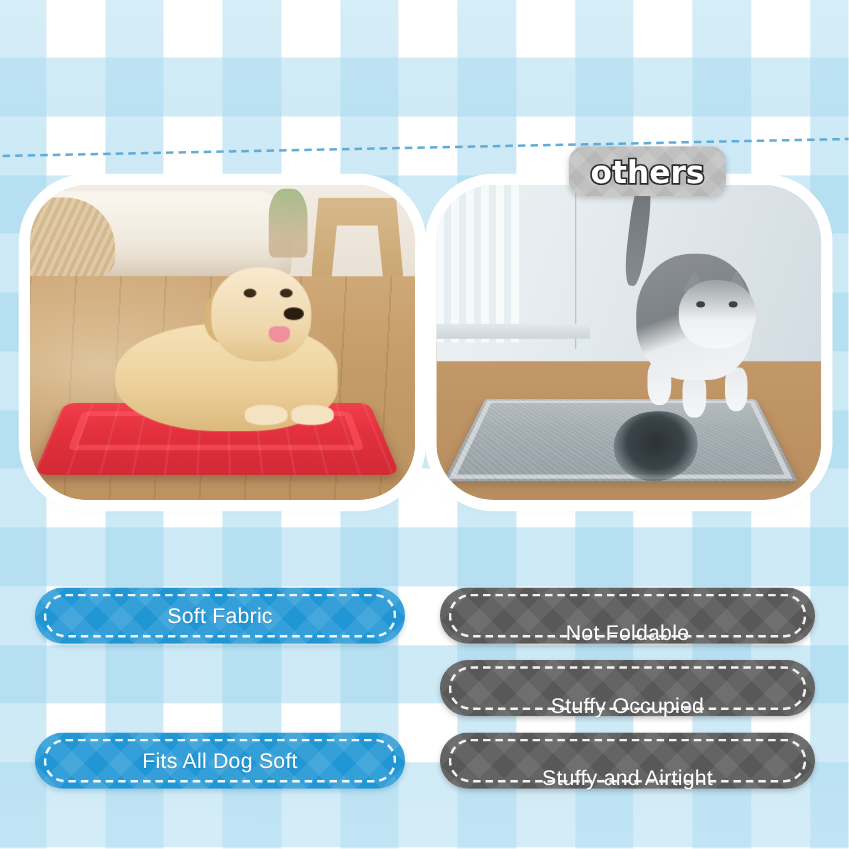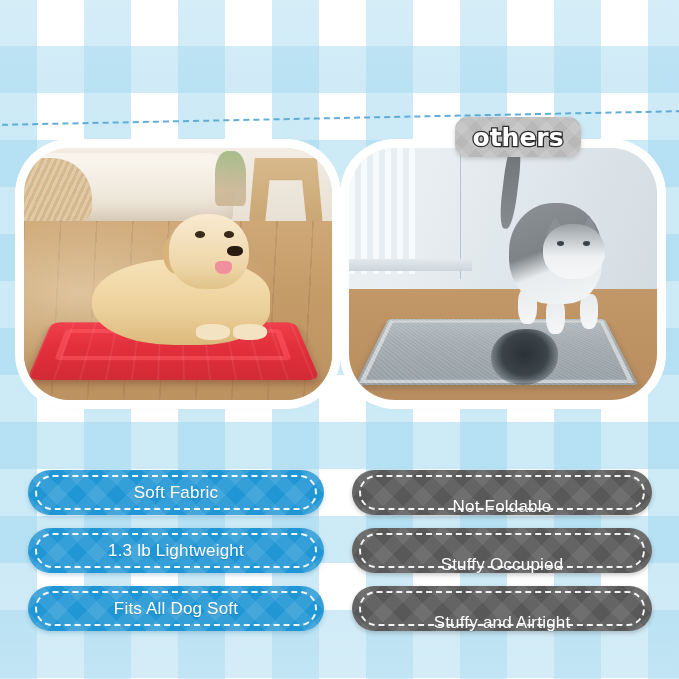--- a/index.html
+++ b/index.html
@@ -470,24 +470,20 @@
   </div>
 
   <div class="badge badge-others">
     <span class="lbl">others</span>
   </div>
 
   <div class="pill pill-blue col-left row-1">
     <span class="stitch"></span>
     <span class="ptxt">Soft Fabric</span>
   </div>
-  <div class="pill pill-blue col-left row-2">
-    <span class="stitch"></span>
-    <span class="ptxt">1.3 lb Lightweight</span>
-  </div>
   <div class="pill pill-blue col-left row-3">
     <span class="stitch"></span>
     <span class="ptxt">Fits All Dog Soft</span>
   </div>
 
   <div class="pill pill-gray col-right row-1">
     <span class="stitch"></span>
     <span class="ptxt">Not Foldable</span>
   </div>
   <div class="pill pill-gray col-right row-2">

